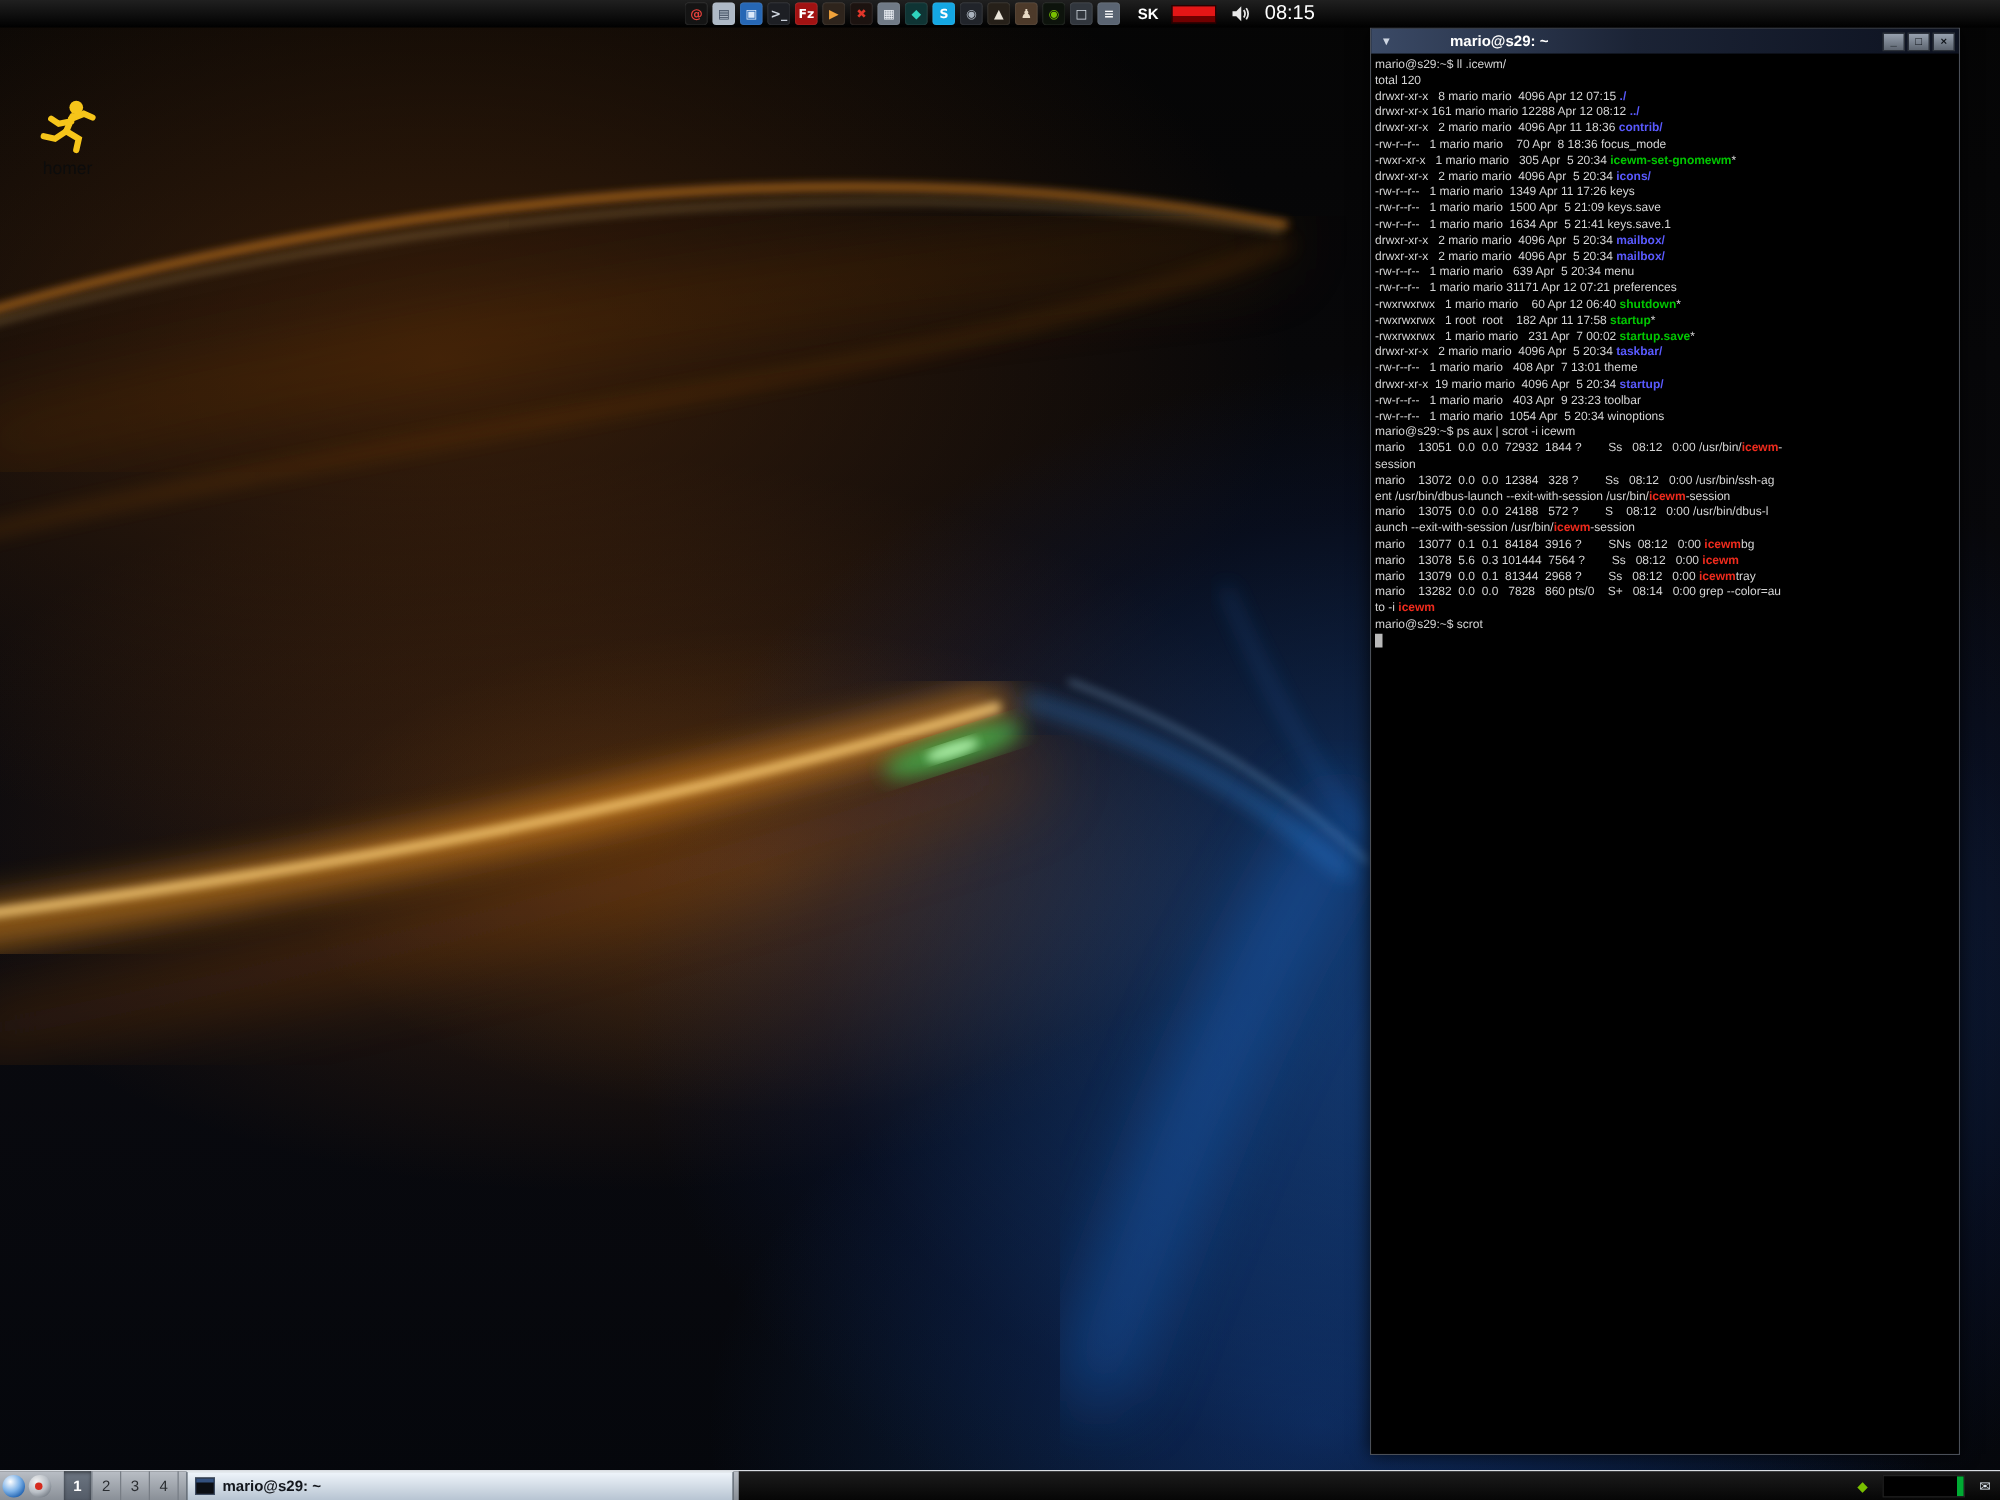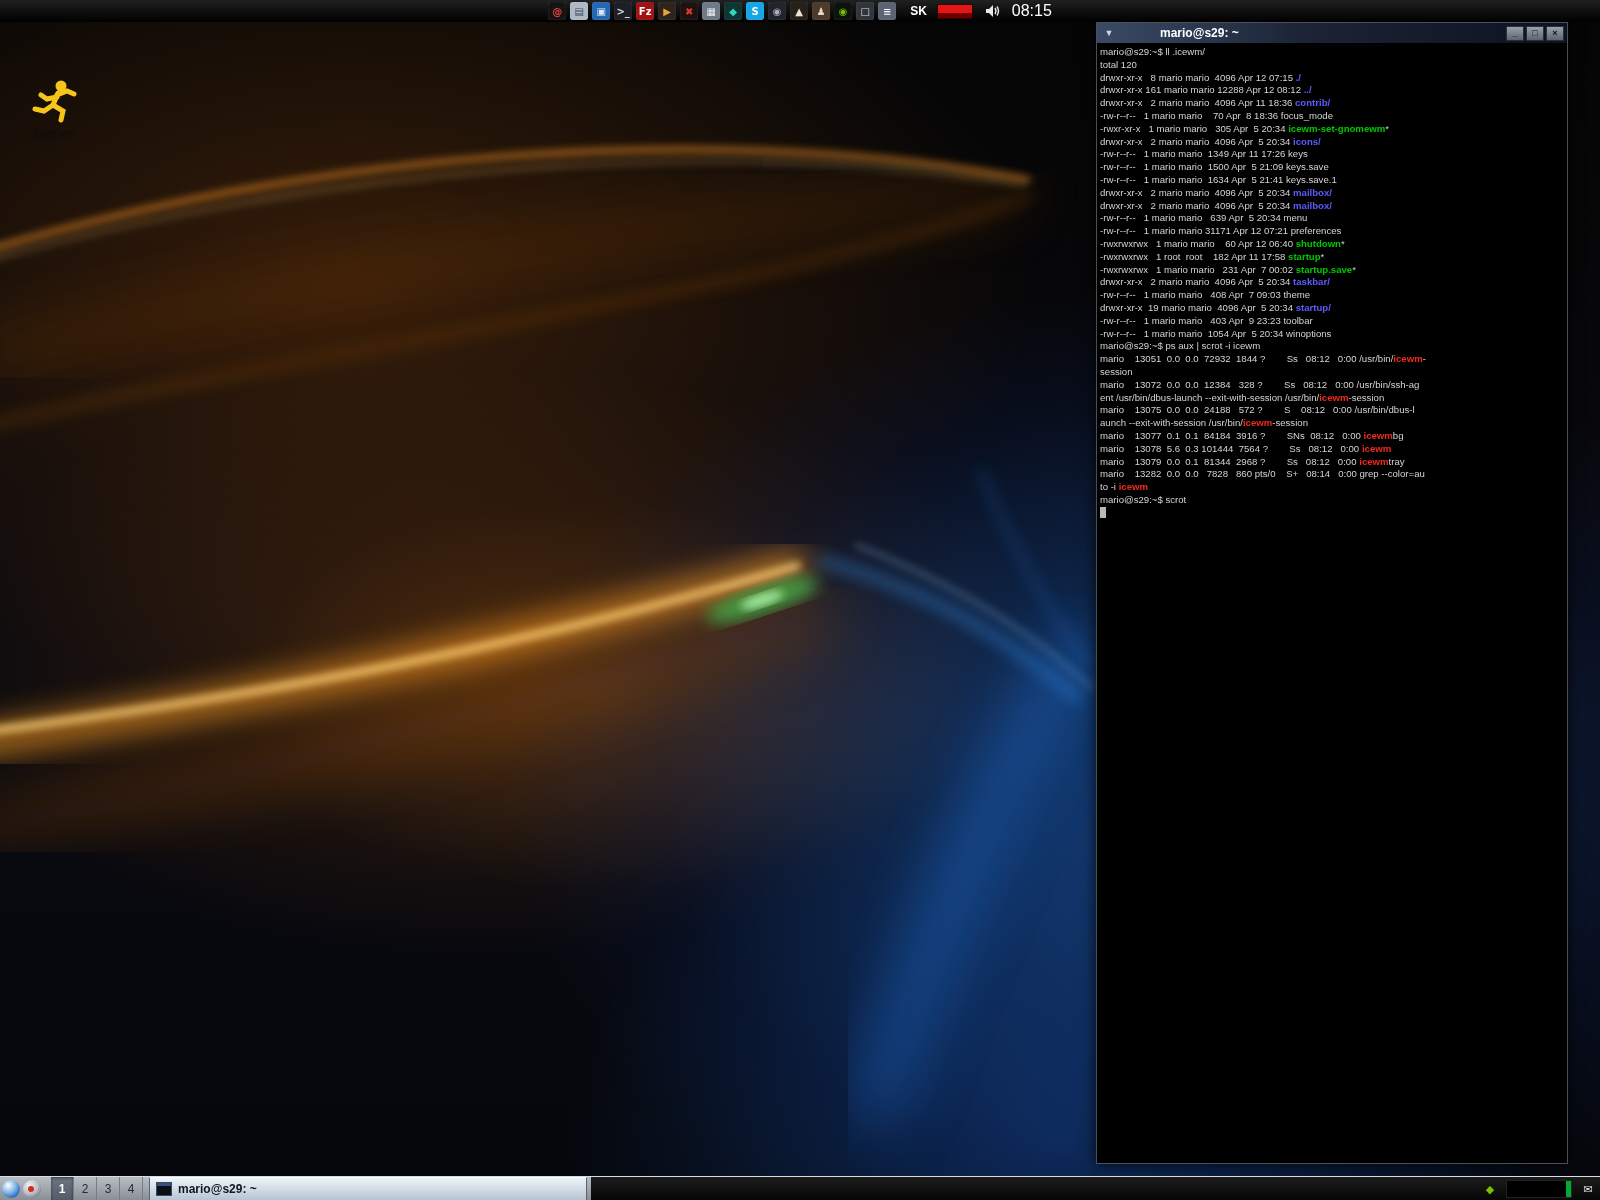--- a/index.html
+++ b/index.html
@@ -228,21 +228,21 @@
       <div class="tline"><span class="c-p">-rw-r--r--   1 mario mario  1500 Apr  5 21:09 keys.save</span></div>
       <div class="tline"><span class="c-p">-rw-r--r--   1 mario mario  1634 Apr  5 21:41 keys.save.1</span></div>
       <div class="tline"><span class="c-p">drwxr-xr-x   2 mario mario  4096 Apr  5 20:34 </span><span class="c-d">mailbox/</span></div>
       <div class="tline"><span class="c-p">drwxr-xr-x   2 mario mario  4096 Apr  5 20:34 </span><span class="c-d">mailbox/</span></div>
       <div class="tline"><span class="c-p">-rw-r--r--   1 mario mario   639 Apr  5 20:34 menu</span></div>
       <div class="tline"><span class="c-p">-rw-r--r--   1 mario mario 31171 Apr 12 07:21 preferences</span></div>
       <div class="tline"><span class="c-p">-rwxrwxrwx   1 mario mario    60 Apr 12 06:40 </span><span class="c-x">shutdown</span><span class="c-p">*</span></div>
       <div class="tline"><span class="c-p">-rwxrwxrwx   1 root  root    182 Apr 11 17:58 </span><span class="c-x">startup</span><span class="c-p">*</span></div>
       <div class="tline"><span class="c-p">-rwxrwxrwx   1 mario mario   231 Apr  7 00:02 </span><span class="c-x">startup.save</span><span class="c-p">*</span></div>
       <div class="tline"><span class="c-p">drwxr-xr-x   2 mario mario  4096 Apr  5 20:34 </span><span class="c-d">taskbar/</span></div>
-      <div class="tline"><span class="c-p">-rw-r--r--   1 mario mario   408 Apr  7 09:03 theme</span></div>
+      <div class="tline"><span class="c-p">-rw-r--r--   1 mario mario   408 Apr  7 13:01 theme</span></div>
       <div class="tline"><span class="c-p">drwxr-xr-x  19 mario mario  4096 Apr  5 20:34 </span><span class="c-d">startup/</span></div>
       <div class="tline"><span class="c-p">-rw-r--r--   1 mario mario   403 Apr  9 23:23 toolbar</span></div>
       <div class="tline"><span class="c-p">-rw-r--r--   1 mario mario  1054 Apr  5 20:34 winoptions</span></div>
       <div class="tline"><span class="c-p">mario@s29:~$ ps aux | scrot -i icewm</span></div>
       <div class="tline"><span class="c-p">mario    13051  0.0  0.0  72932  1844 ?        Ss   08:12   0:00 /usr/bin/</span><span class="c-m">icewm</span><span class="c-p">-</span></div>
       <div class="tline"><span class="c-p">session</span></div>
       <div class="tline"><span class="c-p">mario    13072  0.0  0.0  12384   328 ?        Ss   08:12   0:00 /usr/bin/ssh-ag</span></div>
       <div class="tline"><span class="c-p">ent /usr/bin/dbus-launch --exit-with-session /usr/bin/</span><span class="c-m">icewm</span><span class="c-p">-session</span></div>
       <div class="tline"><span class="c-p">mario    13075  0.0  0.0  24188   572 ?        S    08:12   0:00 /usr/bin/dbus-l</span></div>
       <div class="tline"><span class="c-p">aunch --exit-with-session /usr/bin/</span><span class="c-m">icewm</span><span class="c-p">-session</span></div>

